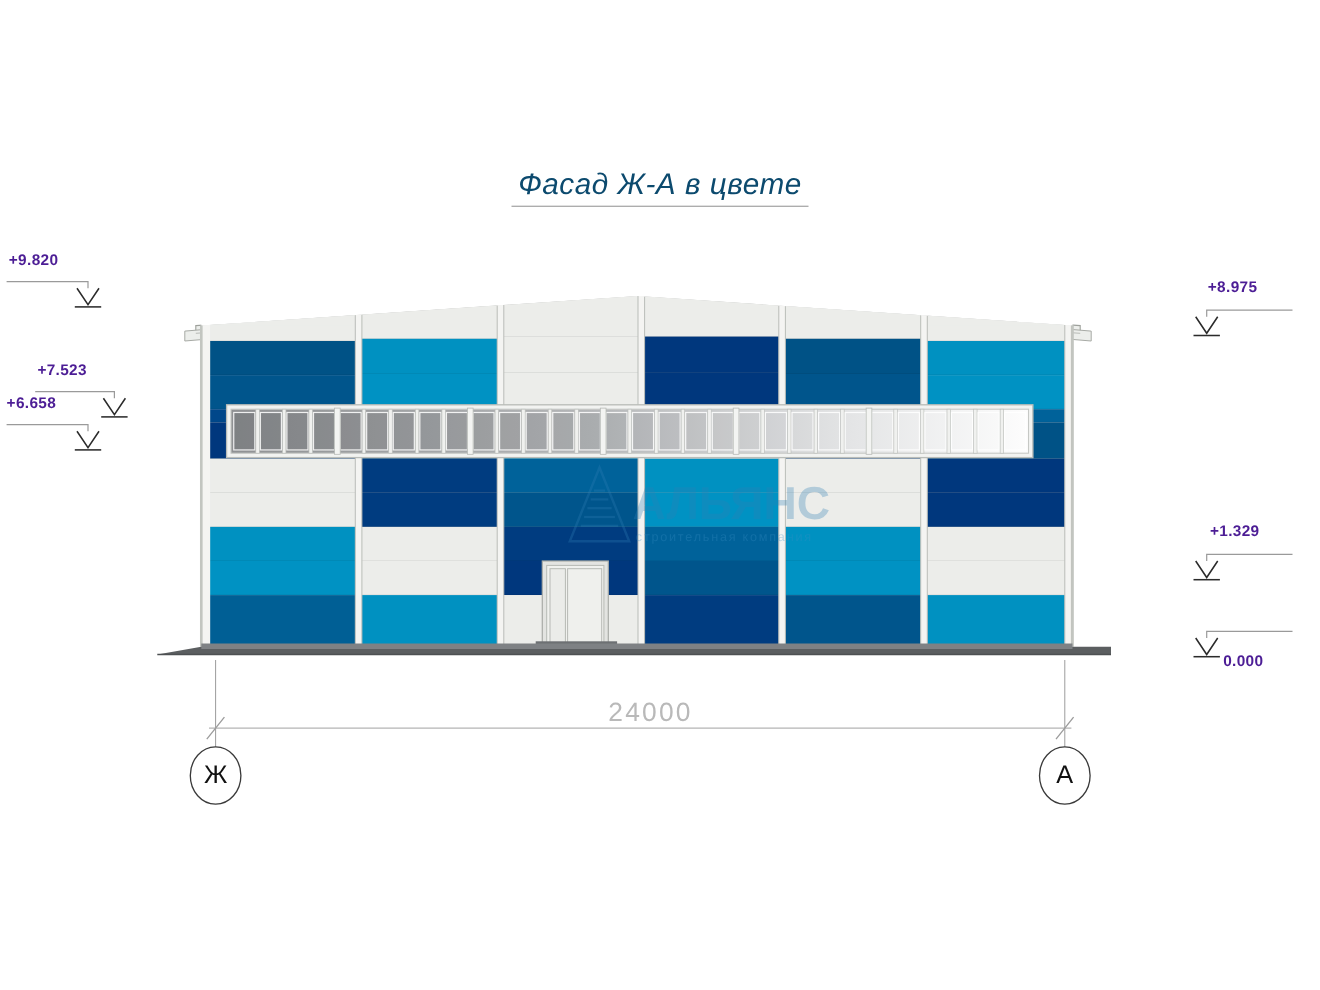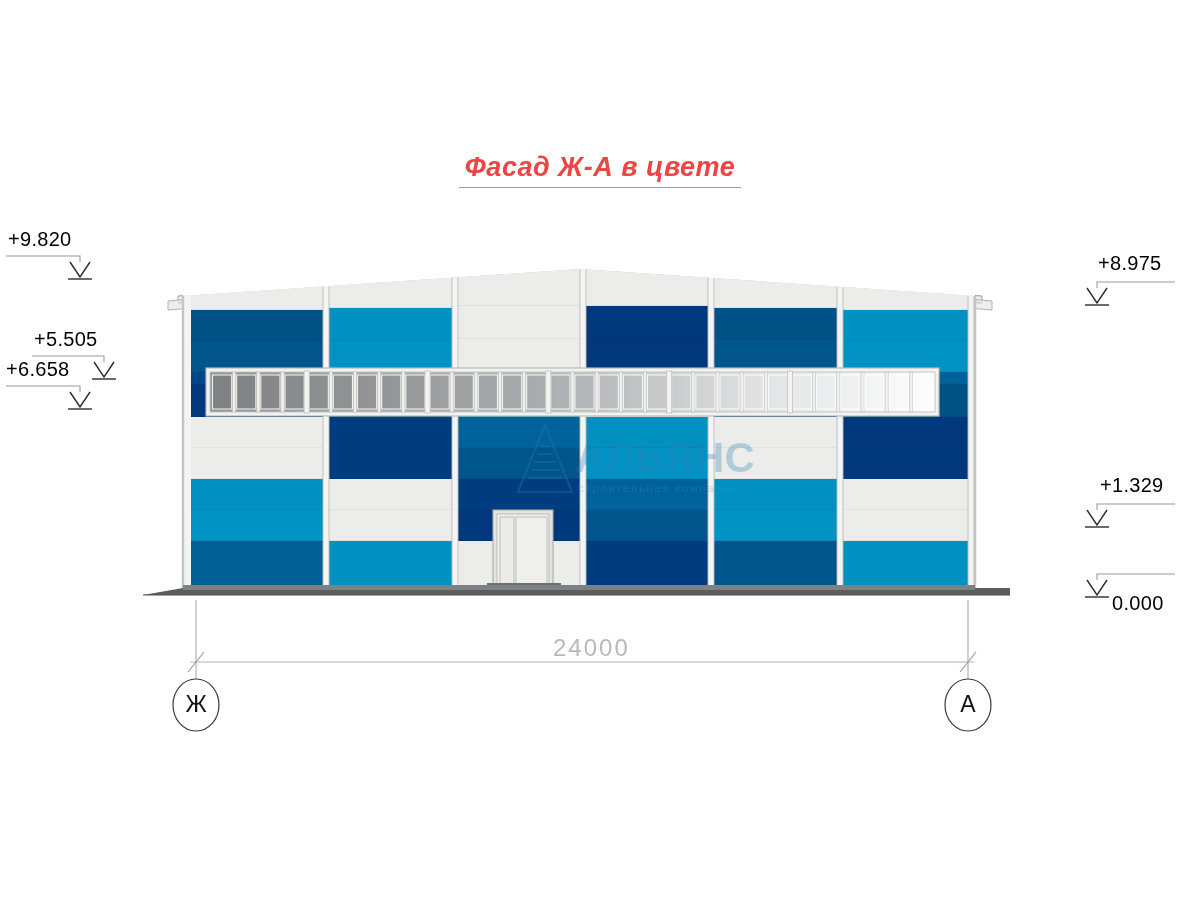--- a/index.html
+++ b/index.html
@@ -32,34 +32,35 @@
     left: 0;
     top: 152px;
     width: 1200px;
     text-align: center;
     pointer-events: none;
   }
   .title-text {
     display: inline-block;
     font-size: 27px;
     font-style: italic;
-    font-weight: 700;
+    font-weight: 400;
     letter-spacing: 0.5px;
-    color: #ef4444;
+    color: #0c4a6e;
     padding: 0 6px 4px 6px;
     border-bottom: 1.3px solid #9a9a9a;
   }
 
   
   .lvl {
     position: absolute;
-    font-size: 20px;
-    color: #000000;
+    font-size: 14px;
+    color: #4c1d95;
     white-space: nowrap;
     letter-spacing: 0.3px;
+    font-weight: bold;
   }
   .lvl.right { text-align: right; }
 
   
   .dim-text {
     position: absolute;
     font-size: 24px;
     color: #b9b9b9;
     letter-spacing: 2px;
     white-space: nowrap;
@@ -425,21 +426,21 @@
       <ellipse cx="196" cy="705" rx="23" ry="26" fill="#ffffff" stroke="#3a3a3a" stroke-width="1.2"></ellipse>
       <ellipse cx="968" cy="705" rx="23" ry="26" fill="#ffffff" stroke="#3a3a3a" stroke-width="1.2"></ellipse>
     </g>
   </svg>
 
   <div class="title-wrap">
     <span class="title-text">Фасад Ж-А в цвете</span>
   </div>
 
   <div class="lvl" style="left:8px;  top:228px;">+9.820</div>
-  <div class="lvl" style="left:34px; top:328px;">+5.505</div>
+  <div class="lvl" style="left:34px; top:328px;">+7.523</div>
   <div class="lvl" style="left:6px;  top:358px;">+6.658</div>
 
   <div class="lvl right" style="left:1098px; top:252px;">+8.975</div>
   <div class="lvl right" style="left:1100px; top:474px;">+1.329</div>
   <div class="lvl right" style="left:1112px; top:544px;margin-top:48px;">0.000</div>
 
   <div class="dim-text" style="left:553px; top:634px;">24000</div>
 
   <div class="grid-letter" style="left:173px; top:693px;">Ж</div>
   <div class="grid-letter" style="left:945px; top:693px;">А</div>

